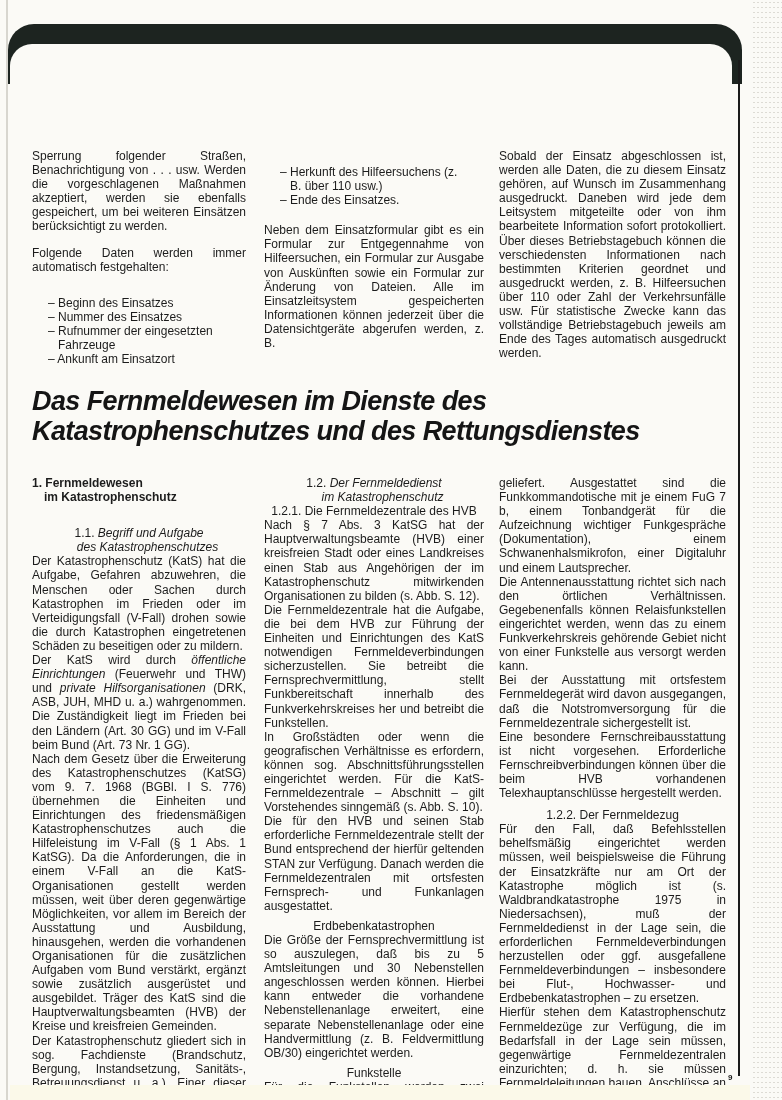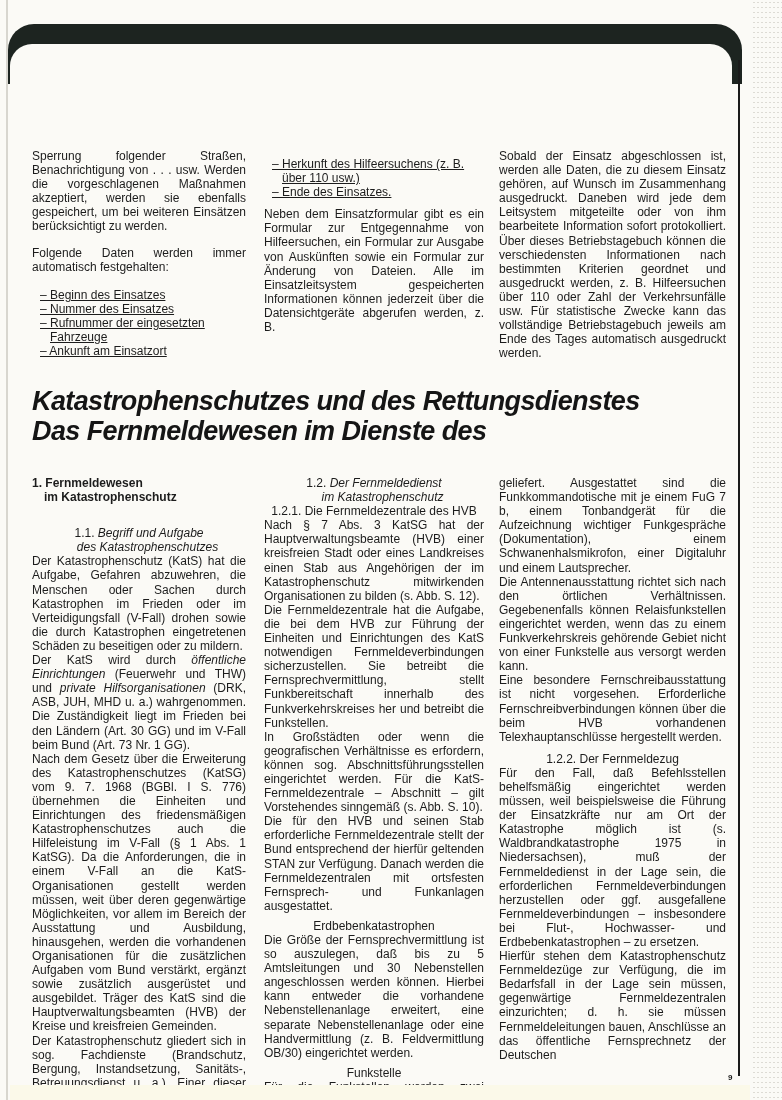--- a/index.html
+++ b/index.html
@@ -20,21 +20,21 @@
   }
   .frame-right { position: absolute; left: 738px; top: 60px; width: 2px; height: 1016px; background: #1a1a1a; }
   .speckle {
     position: absolute; left: 752px; top: 0; width: 30px; height: 1100px;
     background-image: radial-gradient(#c9c6bd 0.6px, transparent 0.8px);
     background-size: 4px 5px; opacity: 0.6;
   }
   .col { position: absolute; font-size: 12px; line-height: 14.1px; text-align: justify; }
   .col p { margin: 0; }
   .col .gap { height: 12px; }
-  .col ul { list-style: none; margin: 8px; padding: 0; text-decoration: underline; }
+  .col ul { list-style: none; margin: 16px; padding: 0; }
   .col li { padding-left: 10px; text-indent: -10px; text-align: left; }
   .c1 { left: 32px; width: 214px; }
   .c2 { left: 264px; width: 220px; }
   .c3 { left: 499px; width: 227px; }
   .top { top: 149px; }
   .bottom { top: 476px; }
   .title {
     position: absolute; left: 32px; top: 386px; width: 700px;
     font-family: "Liberation Sans", sans-serif; font-weight: 900; font-style: italic;
     font-size: 27px; line-height: 30px; color: #151515; letter-spacing: -0.6px;
@@ -75,22 +75,22 @@
     <li>– Ende des Einsatzes.</li>
   </ul>
   <p>Neben dem Einsatzformular gibt es ein Formular zur Entgegennahme von Hilfeersuchen, ein Formular zur Ausgabe von Auskünften sowie ein Formular zur Änderung von Dateien. Alle im Einsatzleitsystem gespeicherten Informationen können jederzeit über die Datensichtgeräte abgerufen werden, z. B.</p>
 </div>
 
 <div class="col c3 top">
   <p>Sobald der Einsatz abgeschlossen ist, werden alle Daten, die zu diesem Einsatz gehören, auf Wunsch im Zusammenhang ausgedruckt. Daneben wird jede dem Leitsystem mitgeteilte oder von ihm bearbeitete Information sofort protokolliert. Über dieses Betriebstagebuch können die verschiedensten Informationen nach bestimmten Kriterien geordnet und ausgedruckt werden, z. B. Hilfeersuchen über 110 oder Zahl der Verkehrsunfälle usw. Für statistische Zwecke kann das vollständige Betriebstagebuch jeweils am Ende des Tages automatisch ausgedruckt werden.</p>
 </div>
 
 <div class="title">
+  <div>Das Fernmeldewesen im Dienste des</div>
   <div>Katastrophenschutzes und des Rettungsdienstes</div>
-  <div>Das Fernmeldewesen im Dienste des</div>
 </div>
 
 <div class="col c1 bottom">
   <div class="h-bold">
     <span>1. Fernmeldewesen</span>
     <span class="l2">im Katastrophenschutz</span>
   </div>
   <div style="height:22px"></div>
   <div class="sub">
     <span>1.1.</span>
@@ -118,20 +118,21 @@
   <p class="sub">Erdbebenkatastrophen</p>
   <p>Die Größe der Fernsprechvermittlung ist so auszulegen, daß bis zu 5 Amtsleitungen und 30 Nebenstellen angeschlossen werden können. Hierbei kann entweder die vorhandene Nebenstellenanlage erweitert, eine separate Nebenstellenanlage oder eine Handvermittlung (z. B. Feldvermittlung OB/30) eingerichtet werden.</p>
   <div style="height:6px"></div>
   <p class="sub">Funkstelle</p>
   <p>Für die Funkstellen werden zwei Funkkommandotische (BZS-Entwicklung)</p>
 </div>
 
 <div class="col c3 bottom">
   <p>geliefert. Ausgestattet sind die Funkkommandotische mit je einem FuG 7 b, einem Tonbandgerät für die Aufzeichnung wichtiger Funkgespräche (Dokumentation), einem Schwanenhalsmikrofon, einer Digitaluhr und einem Lautsprecher.</p>
   <p>Die Antennenausstattung richtet sich nach den örtlichen Verhältnissen. Gegebenenfalls können Relaisfunkstellen eingerichtet werden, wenn das zu einem Funkverkehrskreis gehörende Gebiet nicht von einer Funkstelle aus versorgt werden kann.</p>
+  <p>Bei der Ausstattung mit ortsfestem Fernmeldegerät wird davon ausgegangen, daß die Notstromversorgung für die Fernmeldezentrale sichergestellt ist.</p>
   <p>Eine besondere Fernschreibausstattung ist nicht vorgesehen. Erforderliche Fernschreibverbindungen können über die beim HVB vorhandenen Telexhauptanschlüsse hergestellt werden.</p>
   <div style="height:8px"></div>
   <p class="sub">1.2.2. Der Fernmeldezug</p>
   <p>Für den Fall, daß Befehlsstellen behelfsmäßig eingerichtet werden müssen, weil beispielsweise die Führung der Einsatzkräfte nur am Ort der Katastrophe möglich ist (s. Waldbrandkatastrophe 1975 in Niedersachsen), muß der Fernmeldedienst in der Lage sein, die erforderlichen Fernmeldeverbindungen herzustellen oder ggf. ausgefallene Fernmeldeverbindungen – insbesondere bei Flut-, Hochwasser- und Erdbebenkatastrophen – zu ersetzen.</p>
   <p>Hierfür stehen dem Katastrophenschutz Fernmeldezüge zur Verfügung, die im Bedarfsfall in der Lage sein müssen, gegenwärtige Fernmeldezentralen einzurichten; d. h. sie müssen Fernmeldeleitungen bauen, Anschlüsse an das öffentliche Fernsprechnetz der Deutschen</p>
 </div>
 
 <div class="pnum">9</div>
 <div class="bottom-tint"></div>
 

